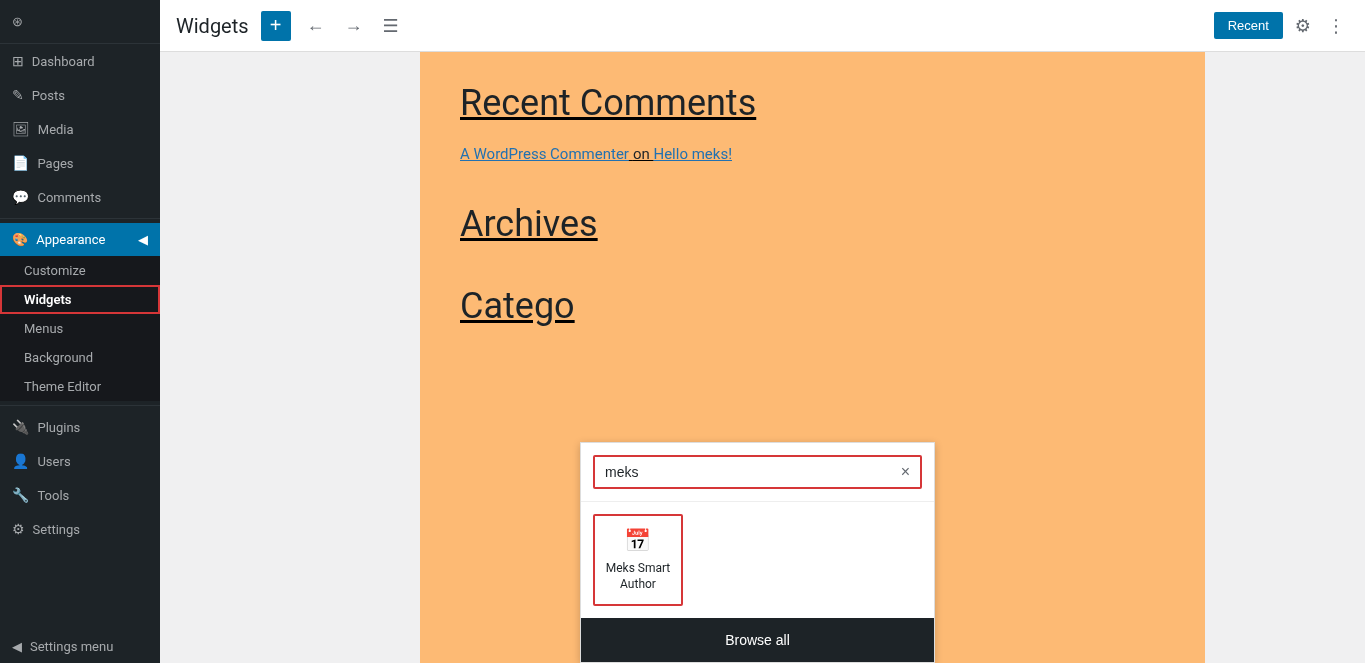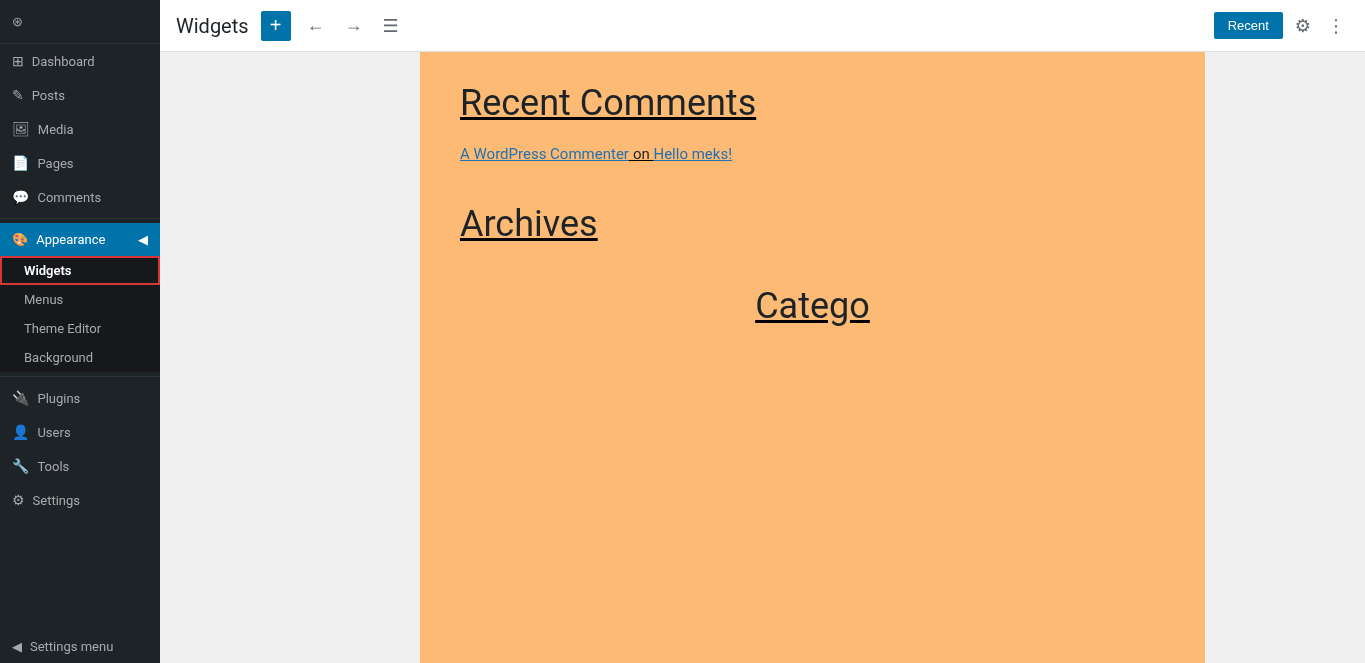--- a/index.html
+++ b/index.html
@@ -206,21 +206,20 @@
       color: #2271b1;
       text-decoration: underline;
       font-size: 15px;
     }
 
     .categories-title {
       font-size: 36px;
       font-weight: 400;
       color: #1d2327;
       margin: 40px 0 16px;
-      text-align: center;
     }
 
     .categories-list {
       list-style: disc;
       padding-left: 24px;
     }
     .categories-list li a {
       color: #2271b1;
       text-decoration: underline;
       font-size: 15px;
@@ -342,31 +341,34 @@
   <div class="sidebar-divider"></div>
 
   <div class="appearance-header">
     <div class="left">
       <span>🎨</span>
       <span>Appearance</span>
     </div>
     <span>◀</span>
   </div>
   <div class="appearance-submenu">
+    <div class="sub-item">
+      <span>Customize</span>
+    </div>
     <div class="sub-item widgets-active">
       <span>Widgets</span>
     </div>
     <div class="sub-item">
       <span>Menus</span>
     </div>
     <div class="sub-item">
+      <span>Background</span>
+    </div>
+    <div class="sub-item">
       <span>Theme Editor</span>
-    </div>
-    <div class="sub-item">
-      <span>Background</span>
     </div>
   </div>
 
   <div class="sidebar-divider"></div>
 
   <div class="sidebar-item">
     <span class="icon">🔌</span>
     <span>Plugins</span>
   </div>
   <div class="sidebar-item">
@@ -415,18 +417,33 @@
         <div class="comment-link">
           <a href="#">A WordPress Commenter</a>
           <span> on </span>
           <a href="#">Hello meks!</a>
         </div>
 
         <h2 class="archives-title">Archives</h2>
 
         <h2 class="categories-title">Catego</h2>
 
+        <div class="search-popup">
+          <div class="search-popup-header">
+            <div class="search-input-wrapper">
+              <input class="search-input" type="text" value="meks" style="">
+              <button class="search-clear">×</button>
+            </div>
+          </div>
+          <div class="search-results">
+            <div class="widget-item">
+              <div class="widget-icon">📅</div>
+              <div class="widget-name">Meks Smart Author</div>
+            </div>
+          </div>
+          <button class="browse-all-btn">Browse all</button>
+        </div>
       </div>
 
       <div class="right-spacer"></div>
     </div>
   </div>
 </div>
 
 </body></html>

